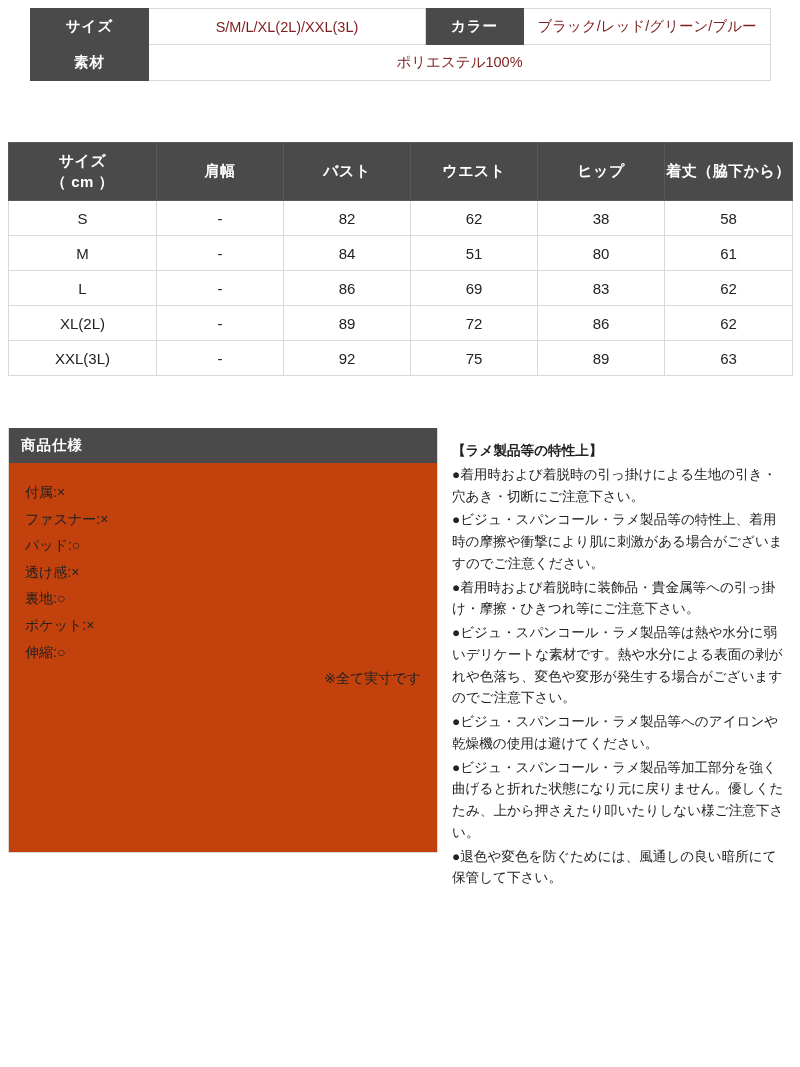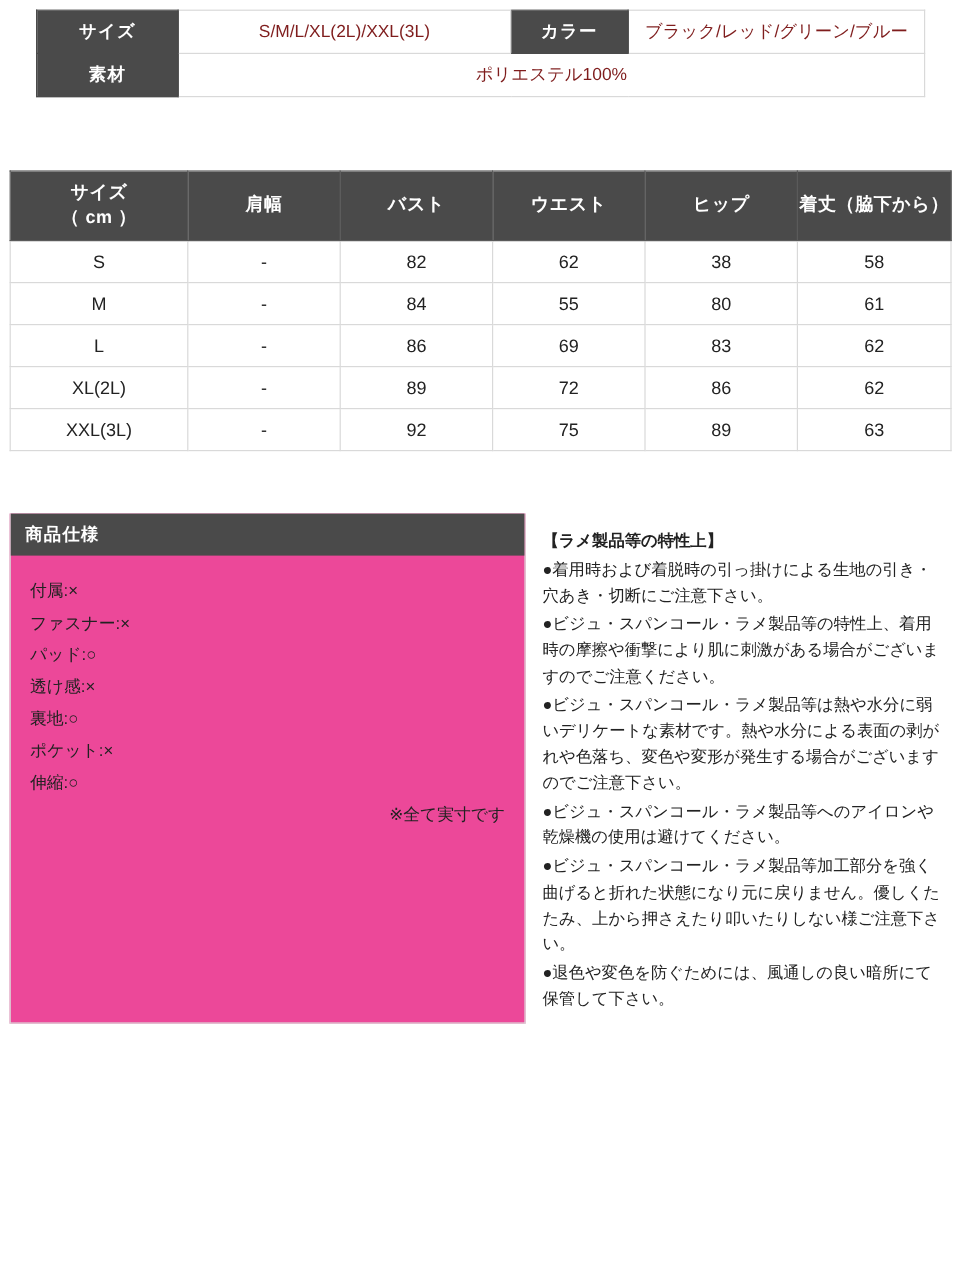--- a/index.html
+++ b/index.html
@@ -86,21 +86,21 @@
     top: 428px;
     width: 784px;
     display: flex;
     gap: 14px;
     align-items: flex-start;
   }
   .spec-box {
     width: 430px;
     border: 1px solid #d9d9d9;
     border-top: none;
-    background: #ec4899;
+    background: #c2410c;
     min-height: 425px;
     position: relative;
   }
   .spec-box-title {
     background: #4a4a4a;
     color: #ffffff;
     font-weight: bold;
     font-size: 14.5px;
     padding: 8px 12px;
     letter-spacing: 1px;
@@ -172,21 +172,21 @@
         <td>-</td>
         <td>82</td>
         <td>62</td>
         <td>38</td>
         <td>58</td>
       </tr>
       <tr>
         <td>M</td>
         <td>-</td>
         <td>84</td>
-        <td>55</td>
+        <td>51</td>
         <td>80</td>
         <td>61</td>
       </tr>
       <tr>
         <td>L</td>
         <td>-</td>
         <td>86</td>
         <td>69</td>
         <td>83</td>
         <td>62</td>
@@ -223,20 +223,21 @@
         <div>ポケット:×</div>
         <div>伸縮:○</div>
         <div class="note">※全て実寸です</div>
       </div>
     </div>
 
     <div class="notes">
       <div class="notes-title">【ラメ製品等の特性上】</div>
       <p>●着用時および着脱時の引っ掛けによる生地の引き・穴あき・切断にご注意下さい。</p>
       <p>●ビジュ・スパンコール・ラメ製品等の特性上、着用時の摩擦や衝撃により肌に刺激がある場合がございますのでご注意ください。</p>
+      <p>●着用時および着脱時に装飾品・貴金属等への引っ掛け・摩擦・ひきつれ等にご注意下さい。</p>
       <p>●ビジュ・スパンコール・ラメ製品等は熱や水分に弱いデリケートな素材です。熱や水分による表面の剥がれや色落ち、変色や変形が発生する場合がございますのでご注意下さい。</p>
       <p>●ビジュ・スパンコール・ラメ製品等へのアイロンや乾燥機の使用は避けてください。</p>
       <p>●ビジュ・スパンコール・ラメ製品等加工部分を強く曲げると折れた状態になり元に戻りません。優しくたたみ、上から押さえたり叩いたりしない様ご注意下さい。</p>
       <p>●退色や変色を防ぐためには、風通しの良い暗所にて保管して下さい。</p>
     </div>
 
   </div>
 
 </div>
 

